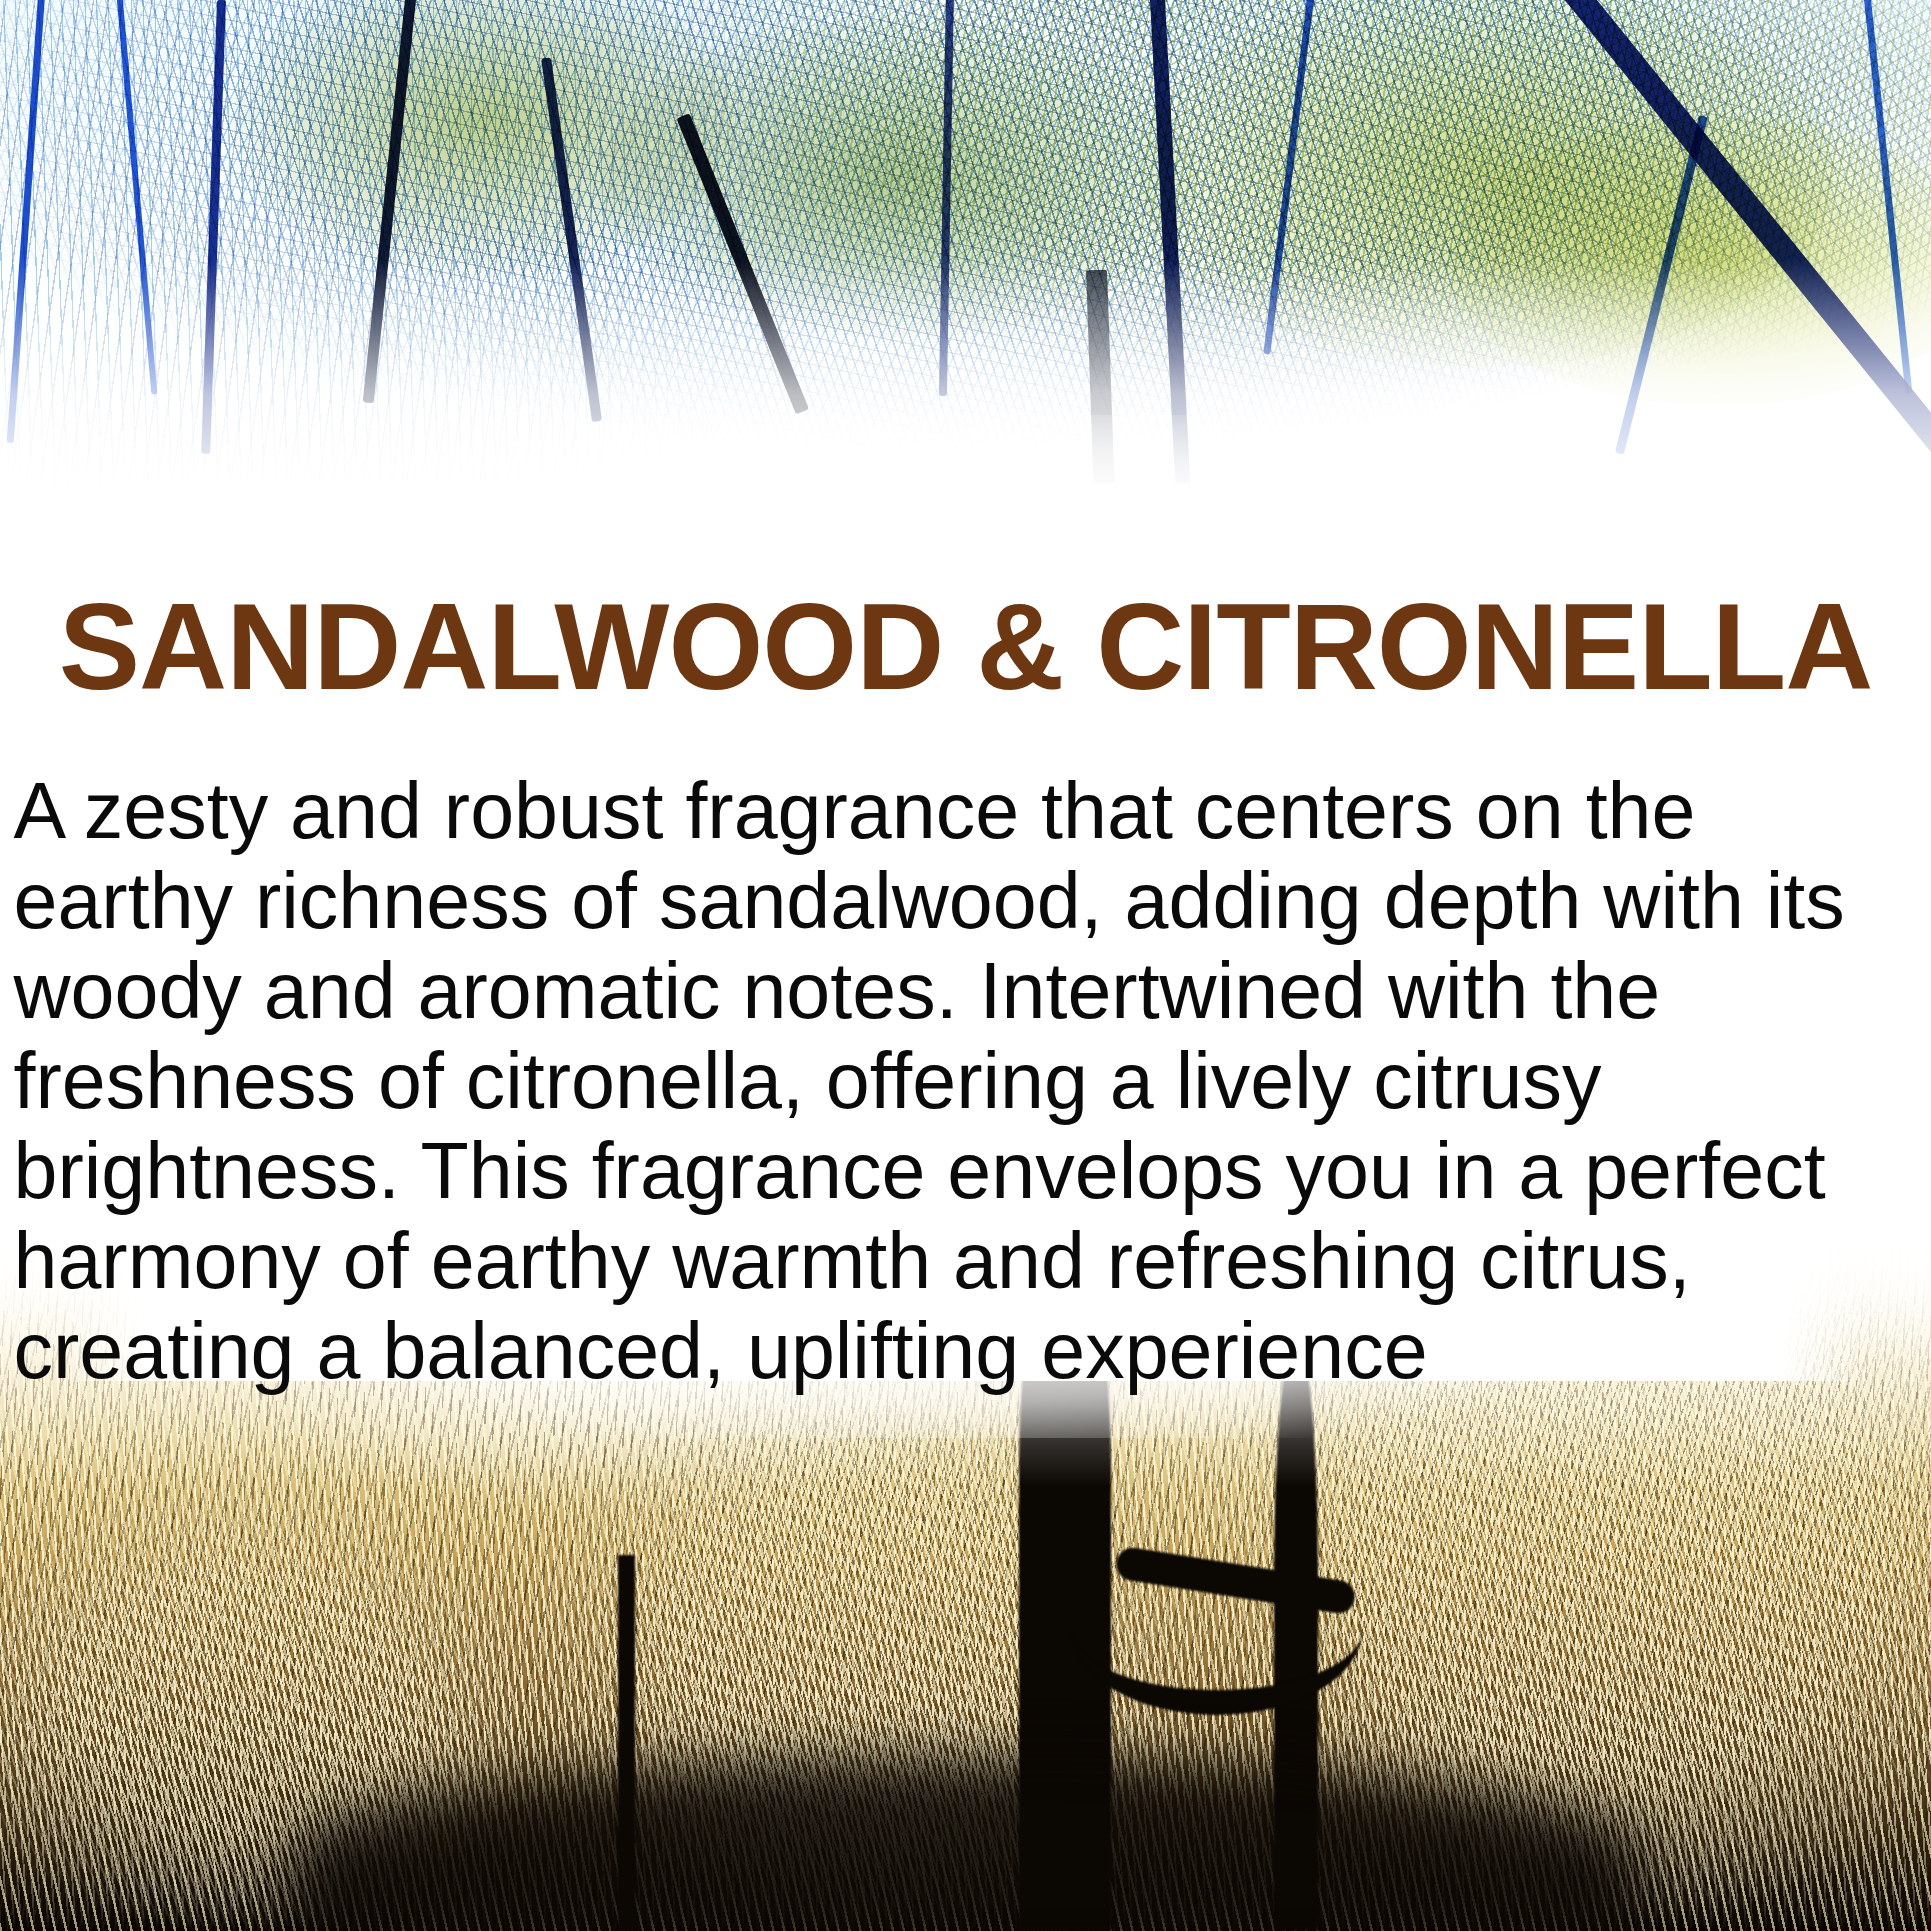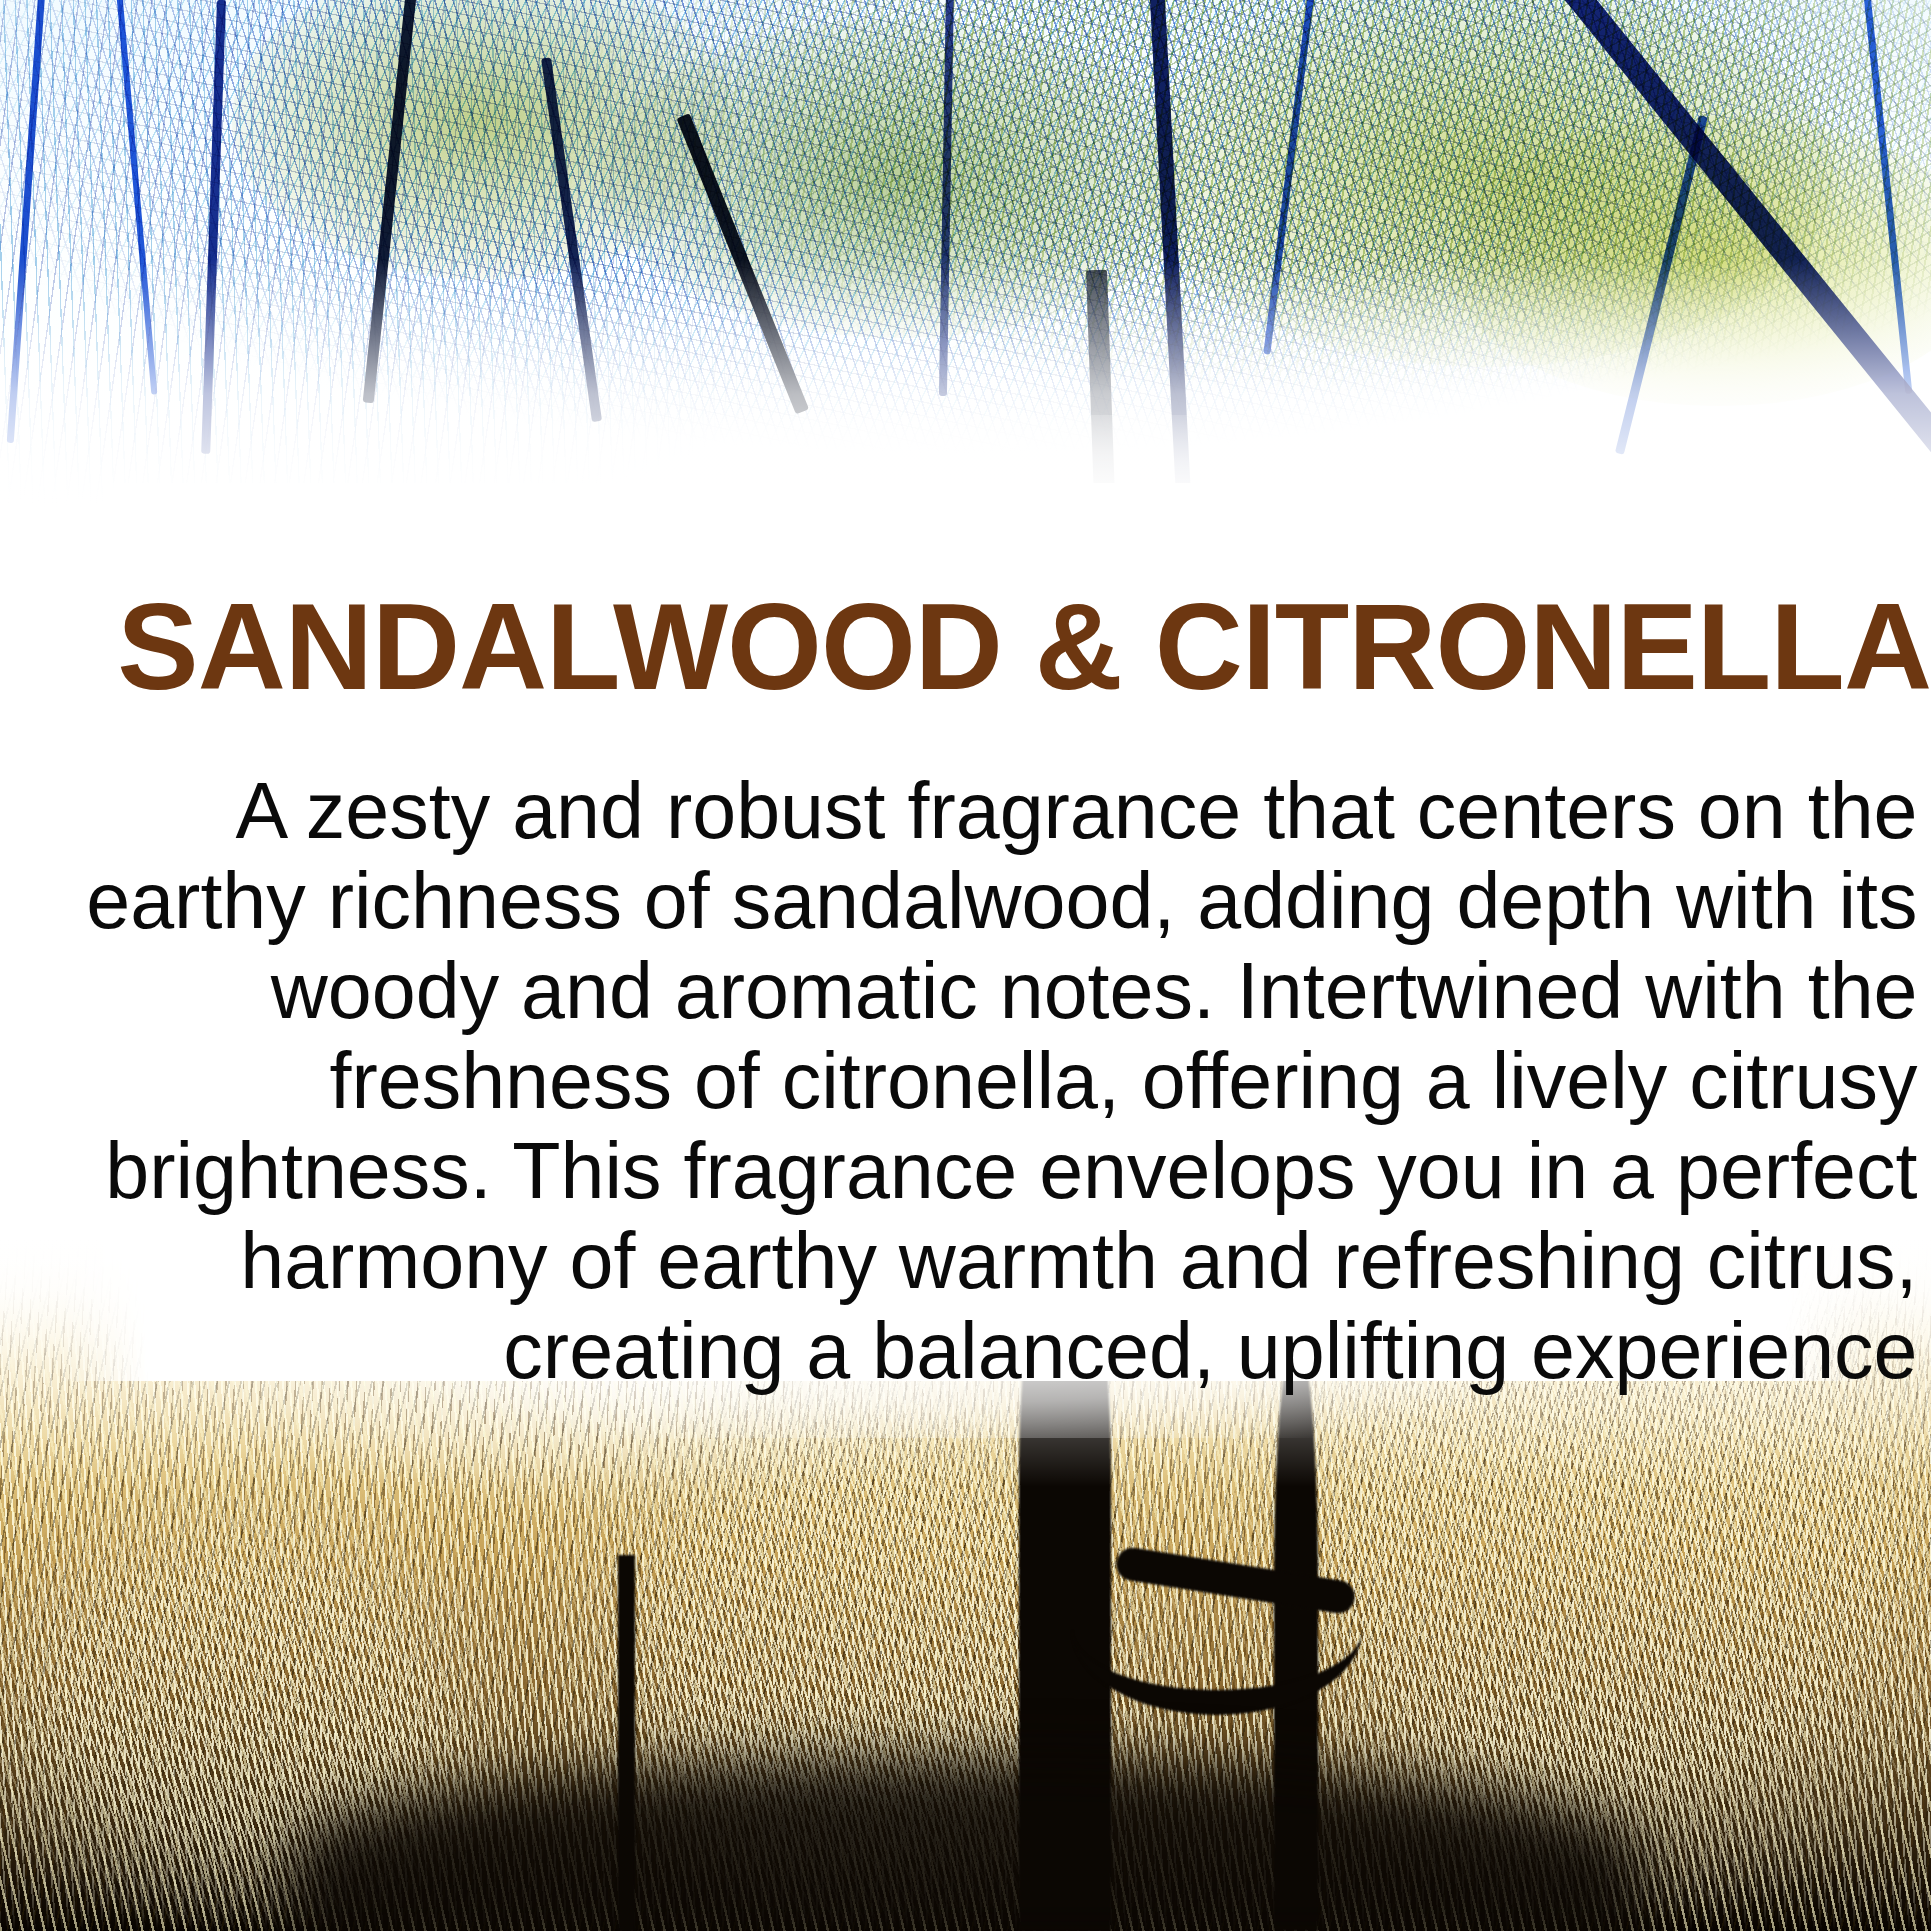--- a/index.html
+++ b/index.html
@@ -168,35 +168,35 @@
   .content {
     position: absolute;
     left: 0; right: 0;
     top: 0;
     z-index: 40;
   }
   .fragrance-title {
     position: absolute;
     left: 0; right: 0;
     top: 555px;
-    text-align: right;
+    text-align: center;
     font-family: "Liberation Sans", "DejaVu Sans", sans-serif;
     font-weight: bold;
     font-size: 122px;
     line-height: 1.0;
     letter-spacing: -1px;
     color: #6d3711;
     white-space: nowrap;
     margin-top: 31px;
   }
   .fragrance-desc {
     position: absolute;
     left: 13.5px; right: 13.5px;
     top: 687px;
-    text-align: right;
+    text-align: left;
     font-family: "Liberation Sans", "DejaVu Sans", sans-serif;
     font-weight: normal;
     font-size: 79px;
     line-height: 90px;
     color: #0a0a0a;
   }
 </style>
 </head>
 <body>
 

